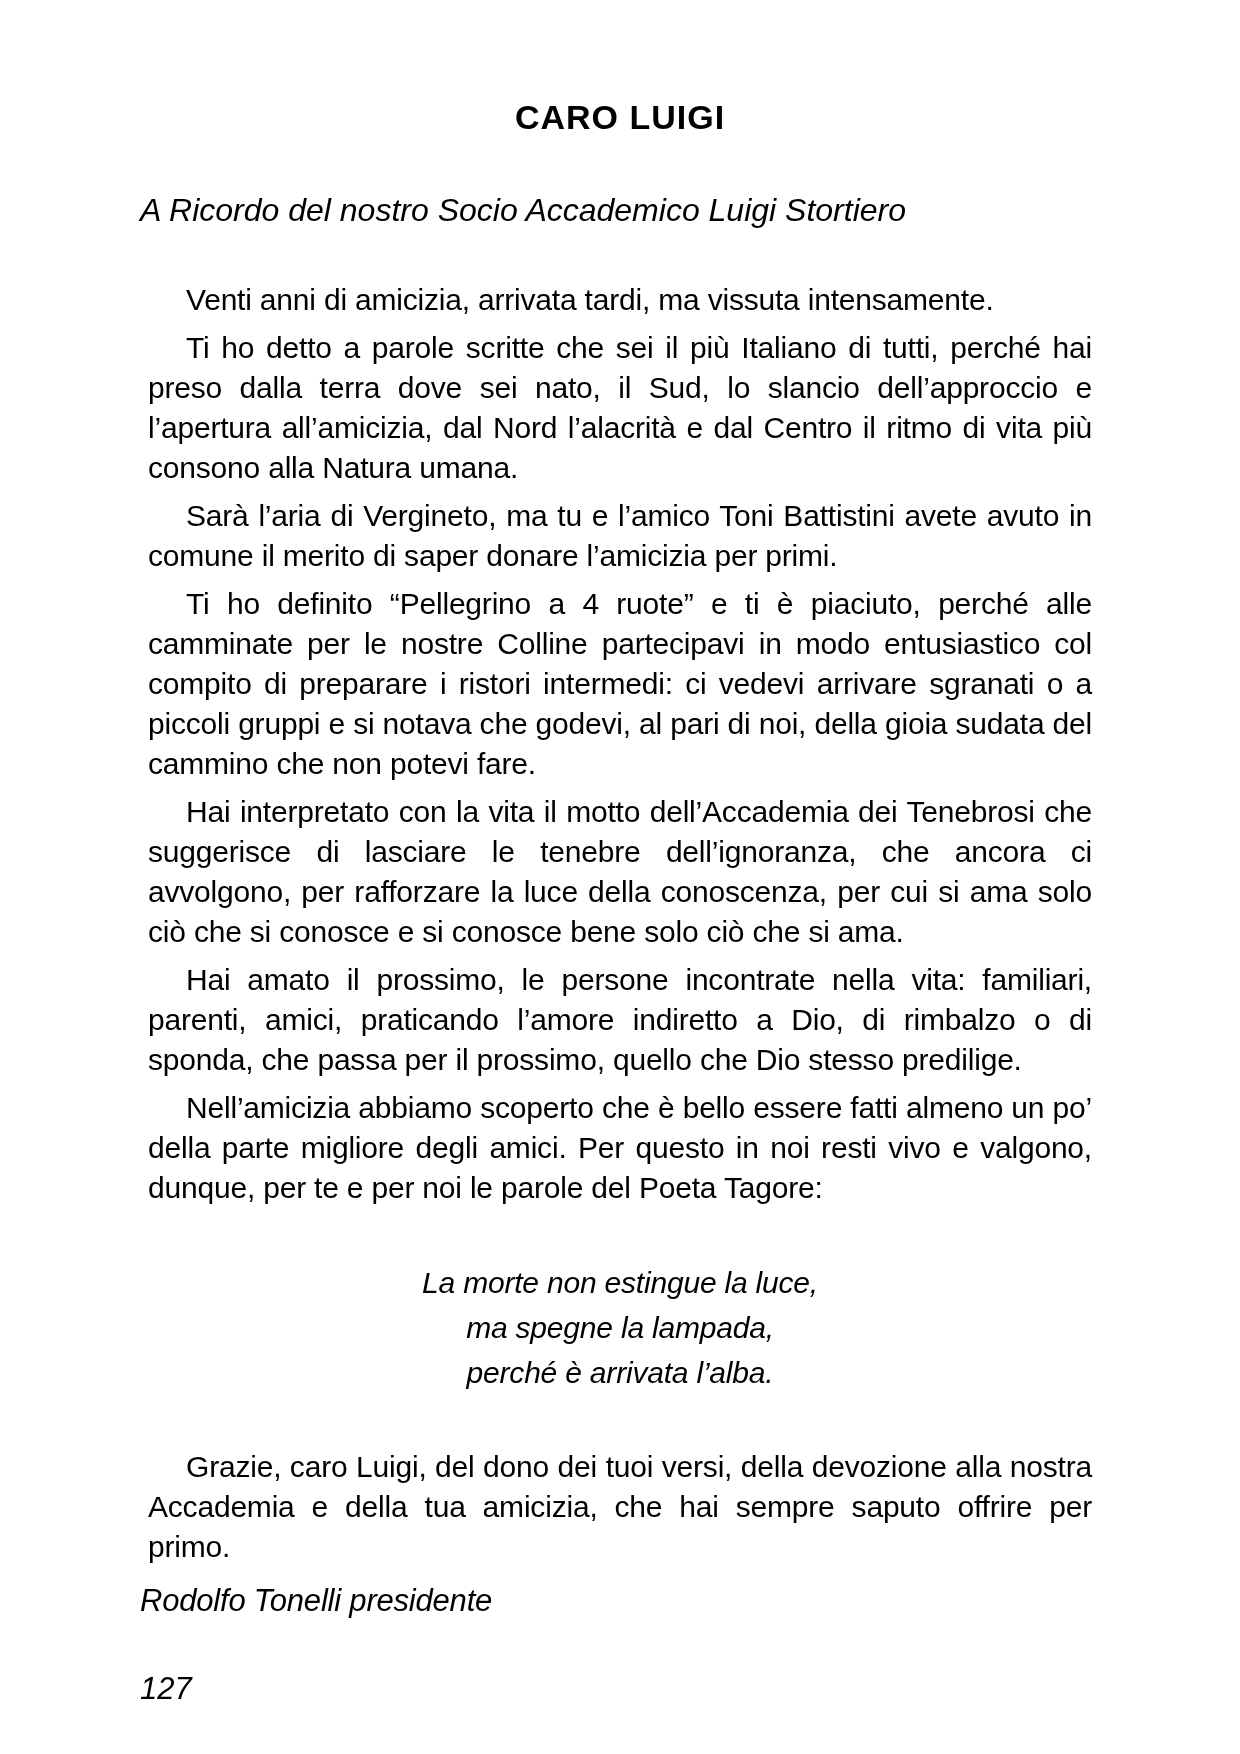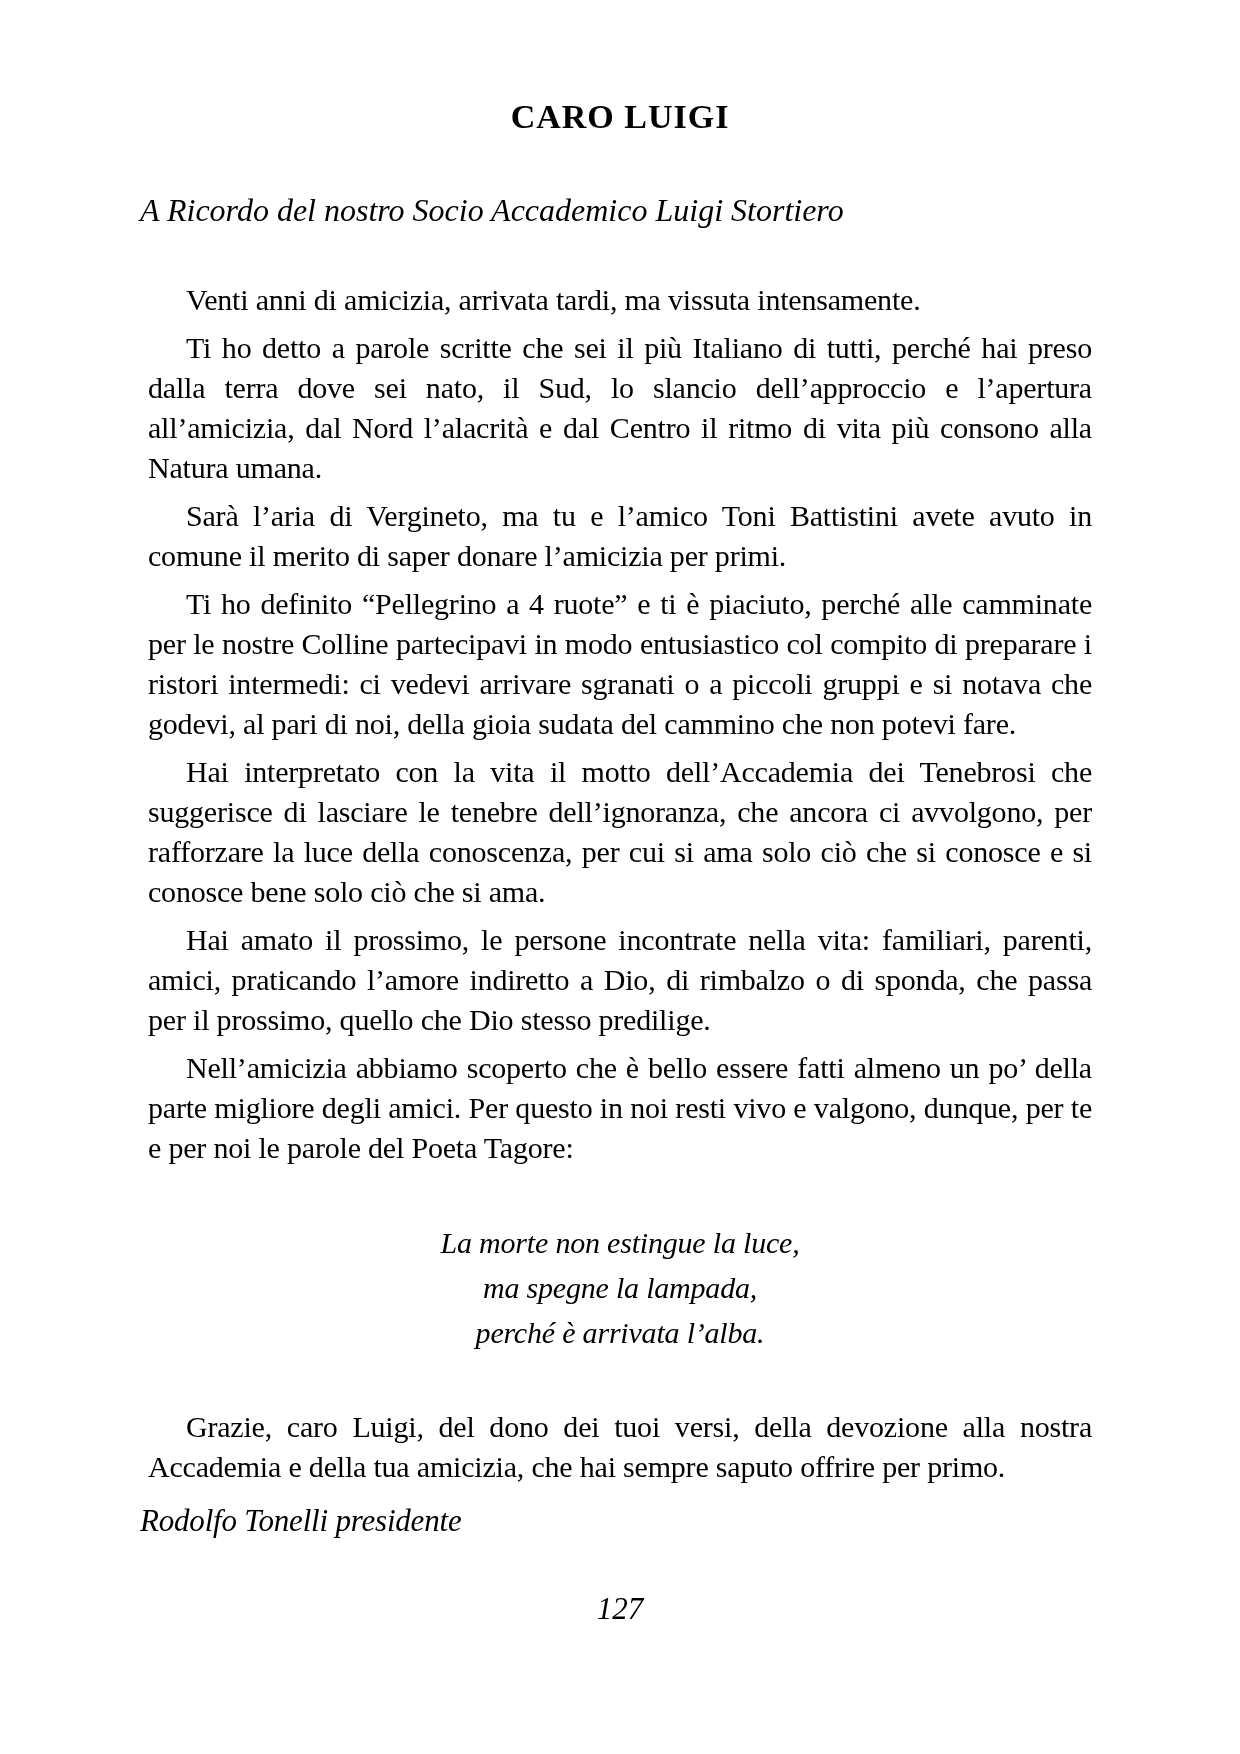--- a/index.html
+++ b/index.html
@@ -7,21 +7,21 @@
     padding: 0;
     background: #ffffff;
   }
   .page {
     position: relative;
     width: 1240px;
     height: 1754px;
     box-sizing: border-box;
     background: #ffffff;
     color: #000000;
-    font-family: Liberation Serif, serif;
+    font-family: Liberation Sans, sans-serif;
     padding: 96px 140px 0 140px;
     overflow: hidden;
   }
   .title {
     margin: 0;
     text-align: center;
     font-size: 34px;
     font-weight: bold;
     letter-spacing: 1px;
     line-height: 42px;
@@ -53,21 +53,20 @@
   .poem p { margin: 0; }
   .signature {
     margin: 14px 0 0 0;
     text-align: left;
     font-style: italic;
     font-size: 31px;
     line-height: 40px;
   }
   .page-number {
     margin: 48px 0 0 0;
-    text-align: center;
     font-style: italic;
     font-size: 31px;
     line-height: 40px;
   }
 </style>
 </head>
 <body>
 
 <div class="page">
 

